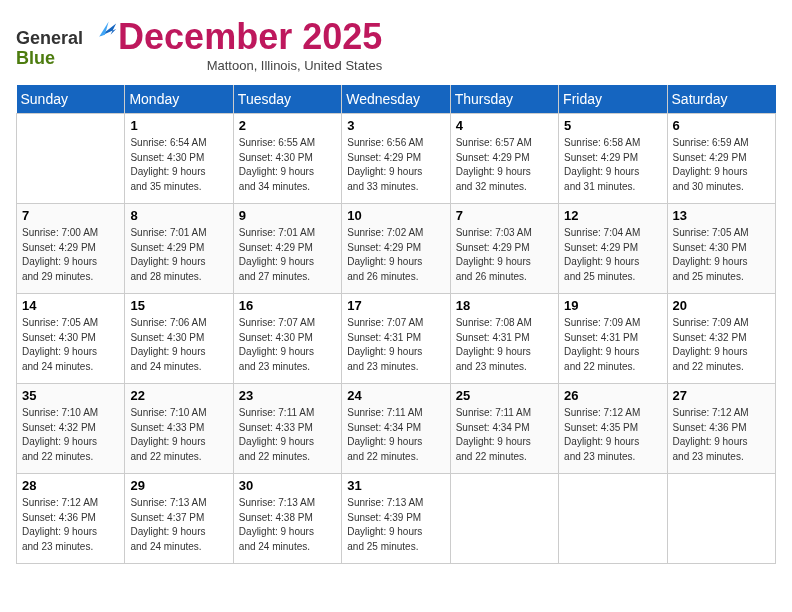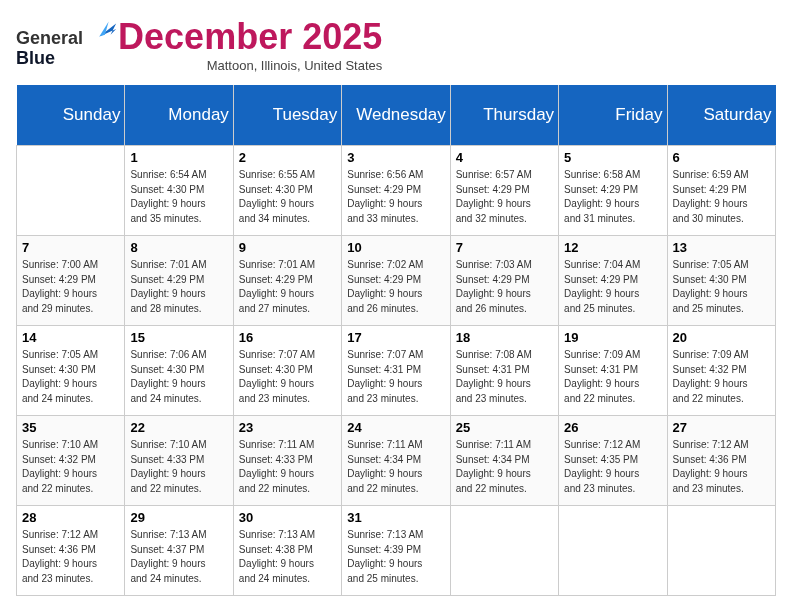--- a/index.html
+++ b/index.html
@@ -18,21 +18,21 @@
     .logo {
       display: flex;
       align-items: center;
     }
     .logo-text {
       font-size: 18px;
       font-weight: bold;
       line-height: 1.1;
     }
     .logo-general { color: #333; }
-    .logo-blue { color: #0f172a; }
+    .logo-blue { color: #4d7c0f; }
     .logo-icon {
       width: 28px;
       height: 28px;
       margin-left: 2px;
     }
     .title-block {
       text-align: right;
     }
     .month-title {
       font-size: 36px;
@@ -44,23 +44,23 @@
       color: #444;
     }
     table {
       width: 100%;
       border-collapse: collapse;
       font-size: 11px;
     }
     th {
       background: #1565c0;
       color: #fff;
-      padding: 20px 4px;
-      text-align: right;
-      font-size: 17px;
+      padding: 6px 4px;
+      text-align: left;
+      font-size: 14px;
       font-weight: normal;
     }
     td {
       border: 1px solid #ccc;
       vertical-align: top;
       padding: 4px 5px;
       width: calc(100% / 7);
       min-height: 80px;
       height: 90px;
     }

